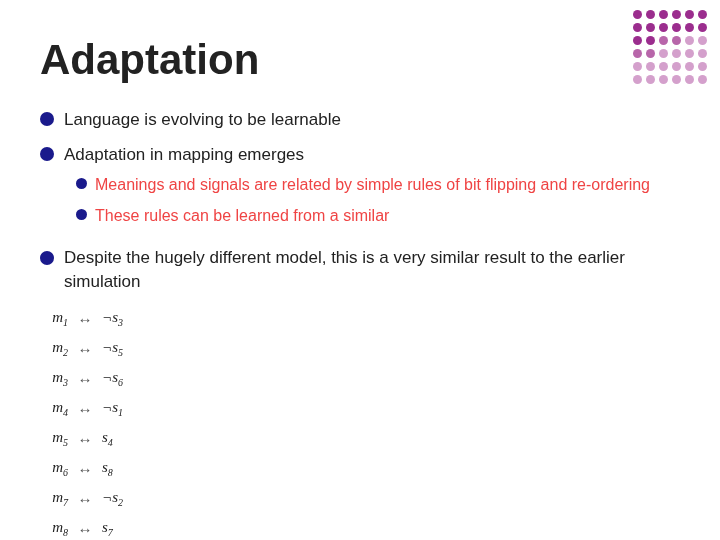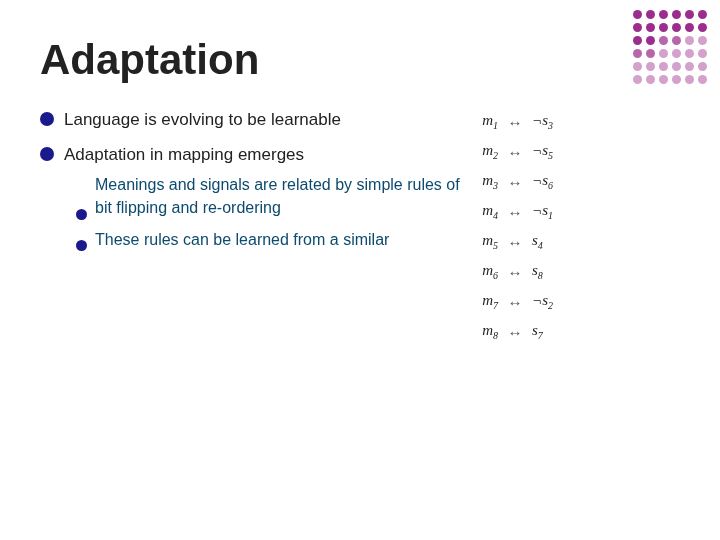--- a/index.html
+++ b/index.html
@@ -22,21 +22,21 @@
 
     .title {
       font-size: 42px;
       font-weight: bold;
       color: #222;
       margin-bottom: 24px;
     }
 
     .content-area {
       display: flex;
-      flex-direction: row;
+      flex-direction: column;
     }
 
     .left-column {
       flex: 1;
     }
 
     .bullet-item {
       display: flex;
       align-items: flex-start;
       margin-bottom: 10px;
@@ -64,24 +64,24 @@
       margin-right: 8px;
     }
 
     .sub-bullets {
       margin-left: 18px;
       margin-top: 6px;
     }
 
     .sub-bullet-item {
       display: flex;
-      align-items: flex-end;
+      align-items: flex-start;
       margin-bottom: 8px;
       font-size: 16px;
-      color: #0c4a6e;
+      color: #ef4444;
       line-height: 1.45;
     }
 
     .bullet-text {
       flex: 1;
     }
 
     .right-column {
       width: 210px;
       padding-top: 0px;
@@ -228,20 +228,24 @@
             <div class="bullet-dot small"></div>
             <span class="bullet-text">Meanings and signals are related by simple rules of bit flipping and re-ordering</span>
           </div>
           <div class="sub-bullet-item">
             <div class="bullet-dot small"></div>
             <span class="bullet-text">These rules can be learned from a similar</span>
           </div>
         </div>
       </div>
 
+      <div class="bullet-item">
+        <div class="bullet-dot" style="margin-top:5px;"></div>
+        <span class="bullet-text">Despite the hugely different model, this is a very similar result to the earlier simulation</span>
+      </div>
 
     </div>
 
     <div class="right-column">
       <div class="mapping-table">
 
         <div class="mapping-row">
           <span class="map-left math"><i>m</i><sub>1</sub></span>
           <span class="map-arrow">↔</span>
           <span class="map-right math">¬<i>s</i><sub>3</sub></span>

